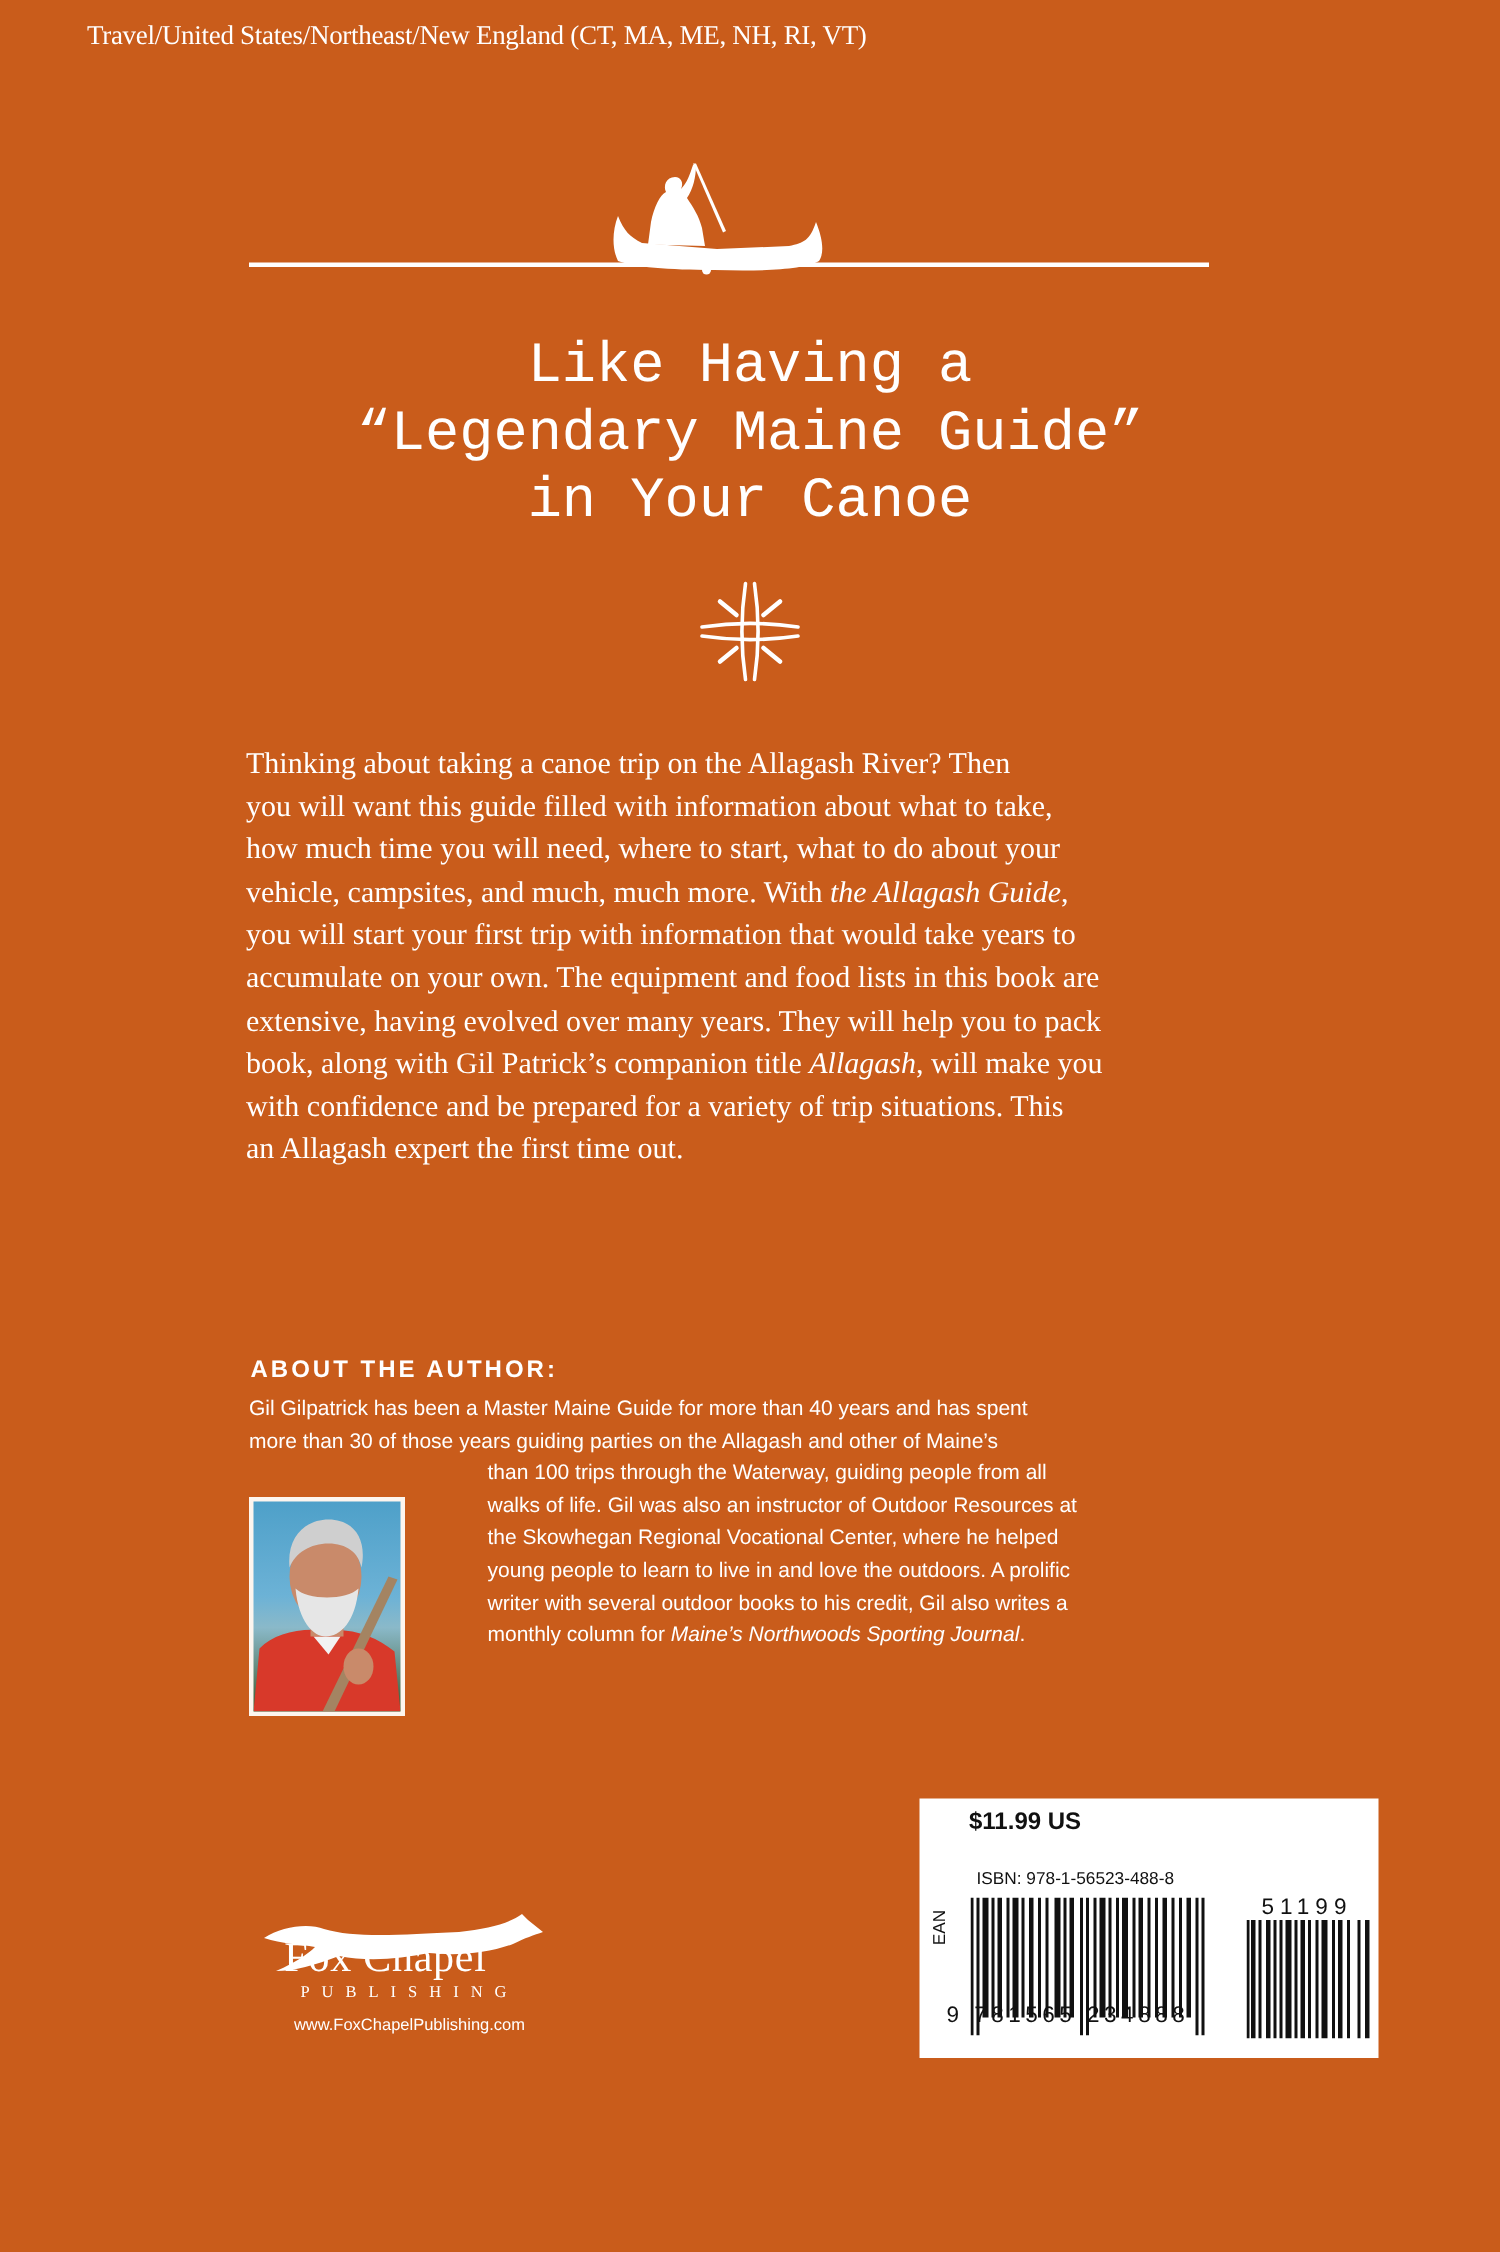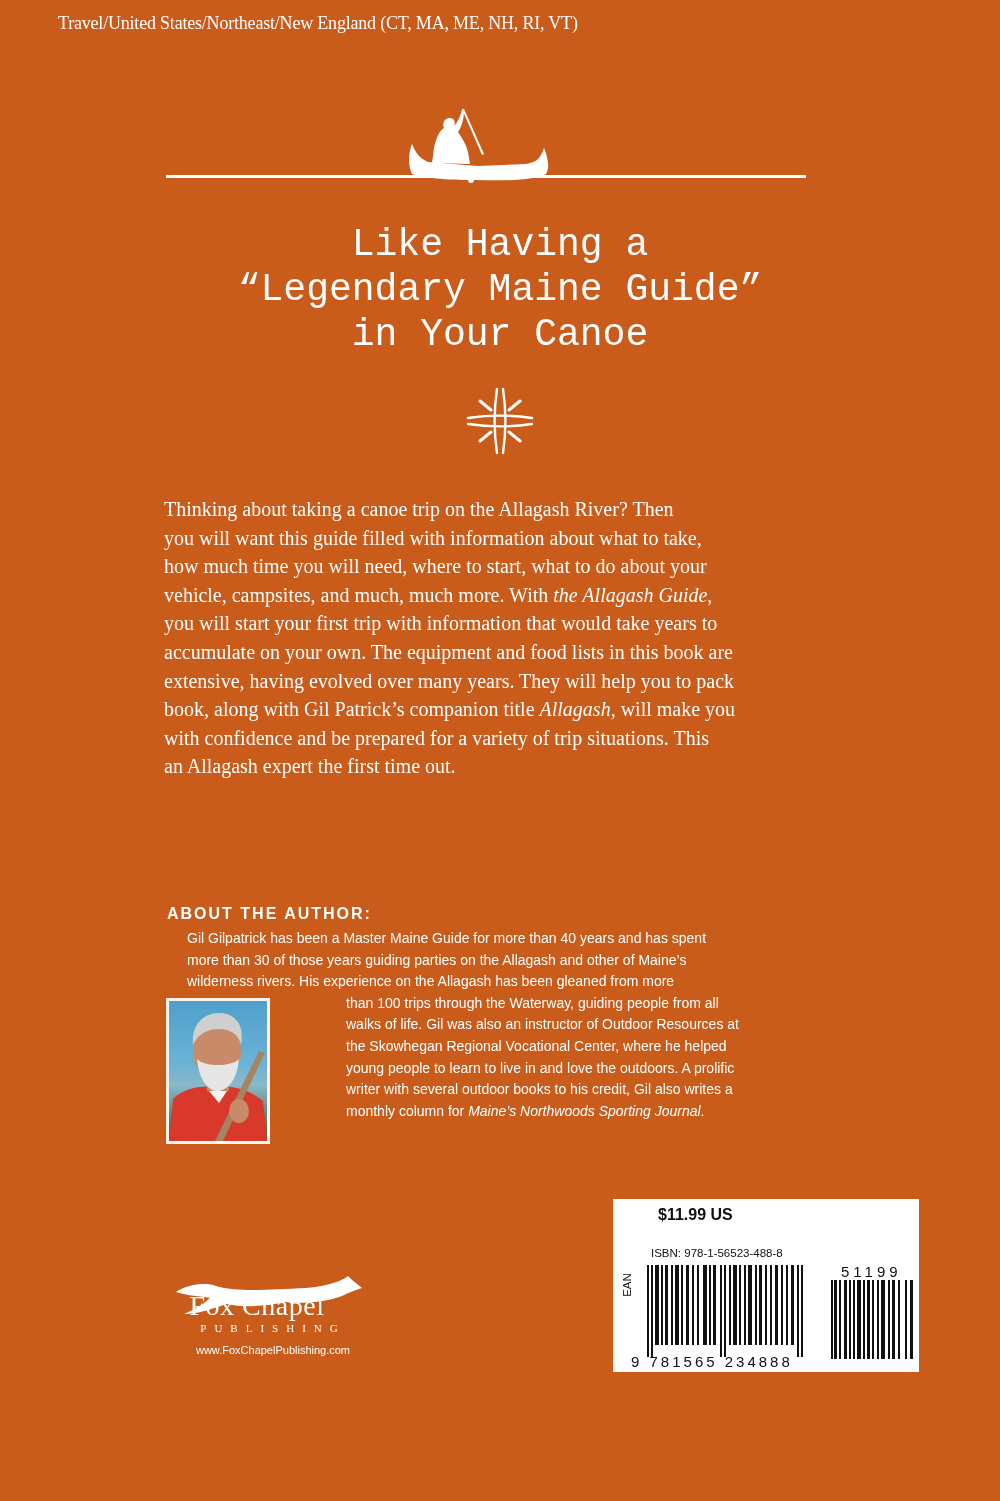--- a/index.html
+++ b/index.html
@@ -83,21 +83,20 @@
       white-space: nowrap;
     }
     .bio {
       left: 166px;
       top: 928px;
       width: 700px;
       font-family: "Liberation Sans", sans-serif;
       font-size: 14px;
       line-height: 21.6px;
       color: #ffffff;
-      margin-left: 21px;
     }
     .bio .line { display: block; white-space: nowrap; }
     .bio .indent { padding-left: 159px; }
     .bio i { font-style: italic; }
 
     .photo {
       left: 166px;
       top: 998px;
       width: 104px;
       height: 146px;
@@ -161,21 +160,20 @@
       color: #111111;
     }
     .price {
       left: 33px;
       top: 7px;
       font-family: "Liberation Sans", sans-serif;
       font-weight: bold;
       font-size: 16px;
       color: #111111;
       white-space: nowrap;
-      margin-left: 12px;
     }
     .isbn {
       left: 38px;
       top: 48px;
       font-family: "Liberation Sans", sans-serif;
       font-size: 11.5px;
       color: #111111;
       white-space: nowrap;
     }
     .ean {
@@ -189,21 +187,21 @@
       white-space: nowrap;
     }
     .bars-main {
       left: 34px;
       top: 66px;
       width: 160px;
       height: 92px;
     }
     .ean-digits {
       left: 18px;
-      top: 154px;
+      top: 136px;
       font-family: "Liberation Sans", sans-serif;
       font-size: 15px;
       letter-spacing: 3px;
       color: #111111;
       white-space: nowrap;
     }
     .addon-digits {
       left: 228px;
       top: 64px;
       font-family: "Liberation Sans", sans-serif;
@@ -264,21 +262,20 @@
   <span class="line">extensive, having evolved over many years. They will help you to pack</span>
   <span class="line"><span>book, along with Gil Patrick’s companion title </span><i>Allagash</i><span>, will make you</span></span>
   <span class="line">with confidence and be prepared for a variety of trip situations. This</span>
   <span class="line">an Allagash expert the first time out.</span>
 </div>
 
 <div class="abs about-heading">ABOUT THE AUTHOR:</div>
 <div class="abs bio">
   <span class="line">Gil Gilpatrick has been a Master Maine Guide for more than 40 years and has spent</span>
   <span class="line">more than 30 of those years guiding parties on the Allagash and other of Maine’s</span>
-  <span class="line">wilderness rivers. His experience on the Allagash has been gleaned from more</span>
   <span class="line indent">than 100 trips through the Waterway, guiding people from all</span>
   <span class="line indent">walks of life. Gil was also an instructor of Outdoor Resources at</span>
   <span class="line indent">the Skowhegan Regional Vocational Center, where he helped</span>
   <span class="line indent">young people to learn to live in and love the outdoors. A prolific</span>
   <span class="line indent">writer with several outdoor books to his credit, Gil also writes a</span>
   <span class="line indent"><span>monthly column for </span><i>Maine’s Northwoods Sporting Journal</i><span>.</span></span>
 </div>
 
 <div class="abs photo">
   <div class="photo-inner">

